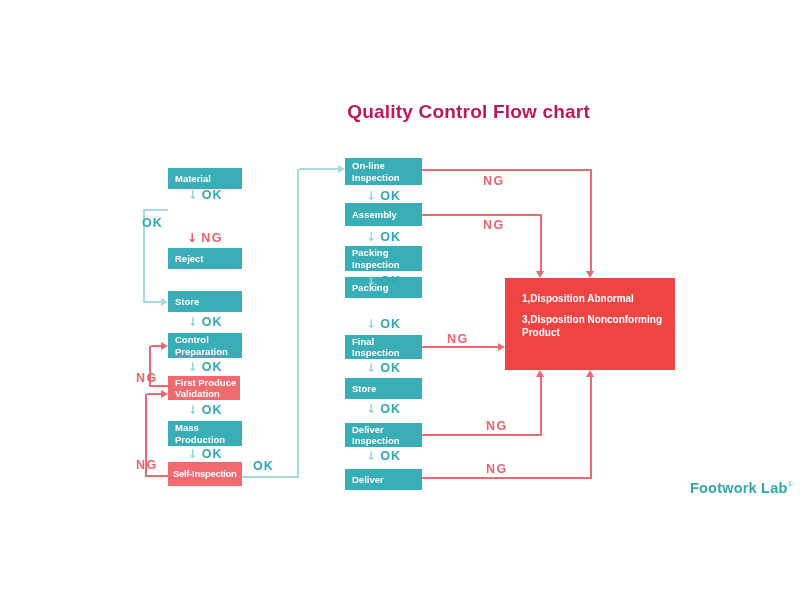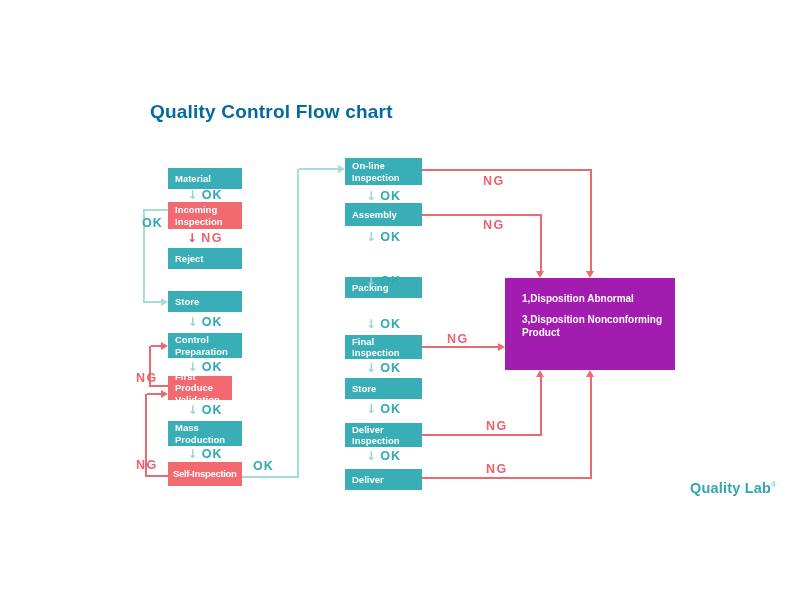--- a/index.html
+++ b/index.html
@@ -1,19 +1,19 @@
 <!DOCTYPE html>
 <html><head>
 <meta charset="utf-8">
 <style>
   html,body{margin:0;padding:0;background:#fff;}
   .canvas{position:relative;width:800px;height:600px;background:#ffffff;overflow:hidden;
           font-family:"Liberation Sans",sans-serif;}
-  .title{position:absolute;left:150px;top:101px;width:440px;text-align:left;
-         font-size:19px;font-weight:700;color:#0369a1;letter-spacing:.2px;}
+  .title{position:absolute;left:150px;top:101px;width:440px;text-align:right;
+         font-size:19px;font-weight:700;color:#be185d;letter-spacing:.2px;}
   .node{position:absolute;display:flex;align-items:center;box-sizing:border-box;
         padding-left:7px;color:#ffffff;font-weight:700;font-size:9.5px;line-height:1.18;}
   .teal{background:#3aaeb6;}
   .red{background:#f2696f;}
   .tight{padding-left:5px;letter-spacing:-.3px;white-space:nowrap;}
   .step{position:absolute;display:flex;justify-content:center;align-items:center;gap:4px;
         height:15px;font-weight:700;}
   .ar{font-family:"DejaVu Sans",sans-serif;font-size:12px;line-height:1;}
   .ar-ok{color:#9bd6d3;}
   .ar-ng{color:#e4525c;}
@@ -23,46 +23,46 @@
   .lbl-ok{color:#2fa9b2;}
   .lbl-ng{color:#e8636c;letter-spacing:1.5px;}
   .ln{position:absolute;}
   .lt{background:#a7dbd8;}
   .lr{background:#e96a70;}
   .ah{position:absolute;width:0;height:0;}
   .ah-r-t{border-left:7px solid #a7dbd8;border-top:4.5px solid transparent;border-bottom:4.5px solid transparent;}
   .ah-r-r{border-left:7px solid #e96a70;border-top:4.5px solid transparent;border-bottom:4.5px solid transparent;}
   .ah-d-r{border-top:7px solid #e96a70;border-left:4.5px solid transparent;border-right:4.5px solid transparent;}
   .ah-u-r{border-bottom:7px solid #e96a70;border-left:4.5px solid transparent;border-right:4.5px solid transparent;}
-  .panel{position:absolute;left:505px;top:278px;width:170px;height:92px;background:#a21caf;
+  .panel{position:absolute;left:505px;top:278px;width:170px;height:92px;background:#ef4444;
          box-sizing:border-box;padding:14px 10px 0 17px;color:#ffffff;font-weight:700;
          font-size:10px;line-height:1.3;}
   .panel .pline{margin-bottom:8px;}
   .logo{position:absolute;left:690px;top:480px;color:#2fa9ad;font-weight:700;
         font-size:14.5px;letter-spacing:.2px;}
   .logo sup{font-size:7px;color:#7fc9cb;}
 </style>
 </head>
 <body>
 
 <div class="canvas">
 
   <div class="title">Quality Control Flow chart</div>
 
   <div class="node teal" style="left:168px;top:168px;width:74px;height:21px">Material</div>
-  <div class="node red" style="left:168px;top:202px;width:74px;height:27px">Incoming Inspection</div>
   <div class="node teal" style="left:168px;top:248px;width:74px;height:21px">Reject</div>
   <div class="node teal" style="left:168px;top:291px;width:74px;height:21px">Store</div>
   <div class="node teal" style="left:168px;top:333px;width:74px;height:25px">Control Preparation</div>
-  <div class="node red" style="left:168px;top:376px;width:64px;height:24px">First Produce Validation</div>
+  <div class="node red" style="left:168px;top:376px;width:72px;height:24px">First Produce Validation</div>
   <div class="node teal" style="left:168px;top:421px;width:74px;height:25px">Mass Production</div>
   <div class="node red tight" style="left:168px;top:462px;width:74px;height:24px">Self-Inspection</div>
 
   <div class="node teal" style="left:345px;top:158px;width:77px;height:27px">On-line Inspection</div>
   <div class="node teal" style="left:345px;top:203px;width:77px;height:23px">Assembly</div>
+  <div class="node teal" style="left:345px;top:246px;width:77px;height:25px">Packing Inspection</div>
   <div class="node teal" style="left:345px;top:277px;width:77px;height:21px">Packing</div>
   <div class="node teal" style="left:345px;top:335px;width:77px;height:24px">Final Inspection</div>
   <div class="node teal" style="left:345px;top:378px;width:77px;height:21px">Store</div>
   <div class="node teal" style="left:345px;top:423px;width:77px;height:24px">Deliver Inspection</div>
   <div class="node teal" style="left:345px;top:469px;width:77px;height:21px">Deliver</div>
 
   <div class="step" style="left:168px;top:187px;width:74px">
     <span class="ar ar-ok">↓</span>
     <span class="t-ok">OK</span>
   </div>
@@ -163,16 +163,16 @@
   <div class="ln lr" style="left:590px;top:377px;width:2px;height:100px"></div>
   <div class="ah ah-u-r" style="left:586px;top:370px"></div>
   <div class="lbl lbl-ng" style="left:486px;top:462px">NG</div>
 
   <div class="panel">
     <div class="pline">1,Disposition Abnormal</div>
     <div class="pline">3,Disposition Nonconforming Product</div>
   </div>
 
   <div class="logo">
-    <span>Quality Lab</span><sup>®</sup>
+    <span>Footwork Lab</span><sup>®</sup>
   </div>
 
 </div>
 
 </body></html>

